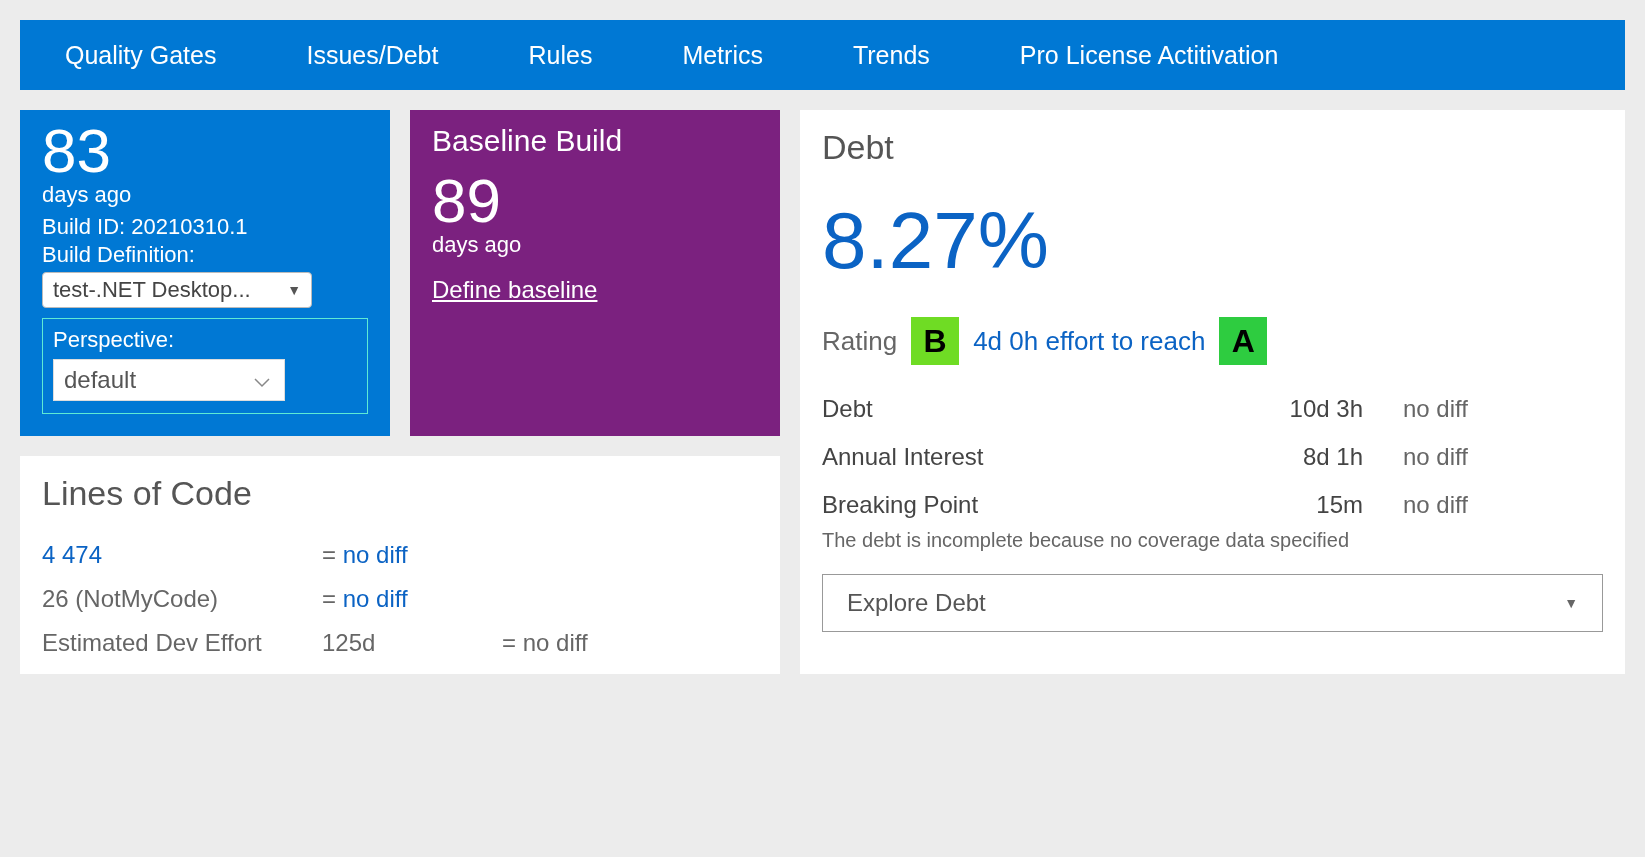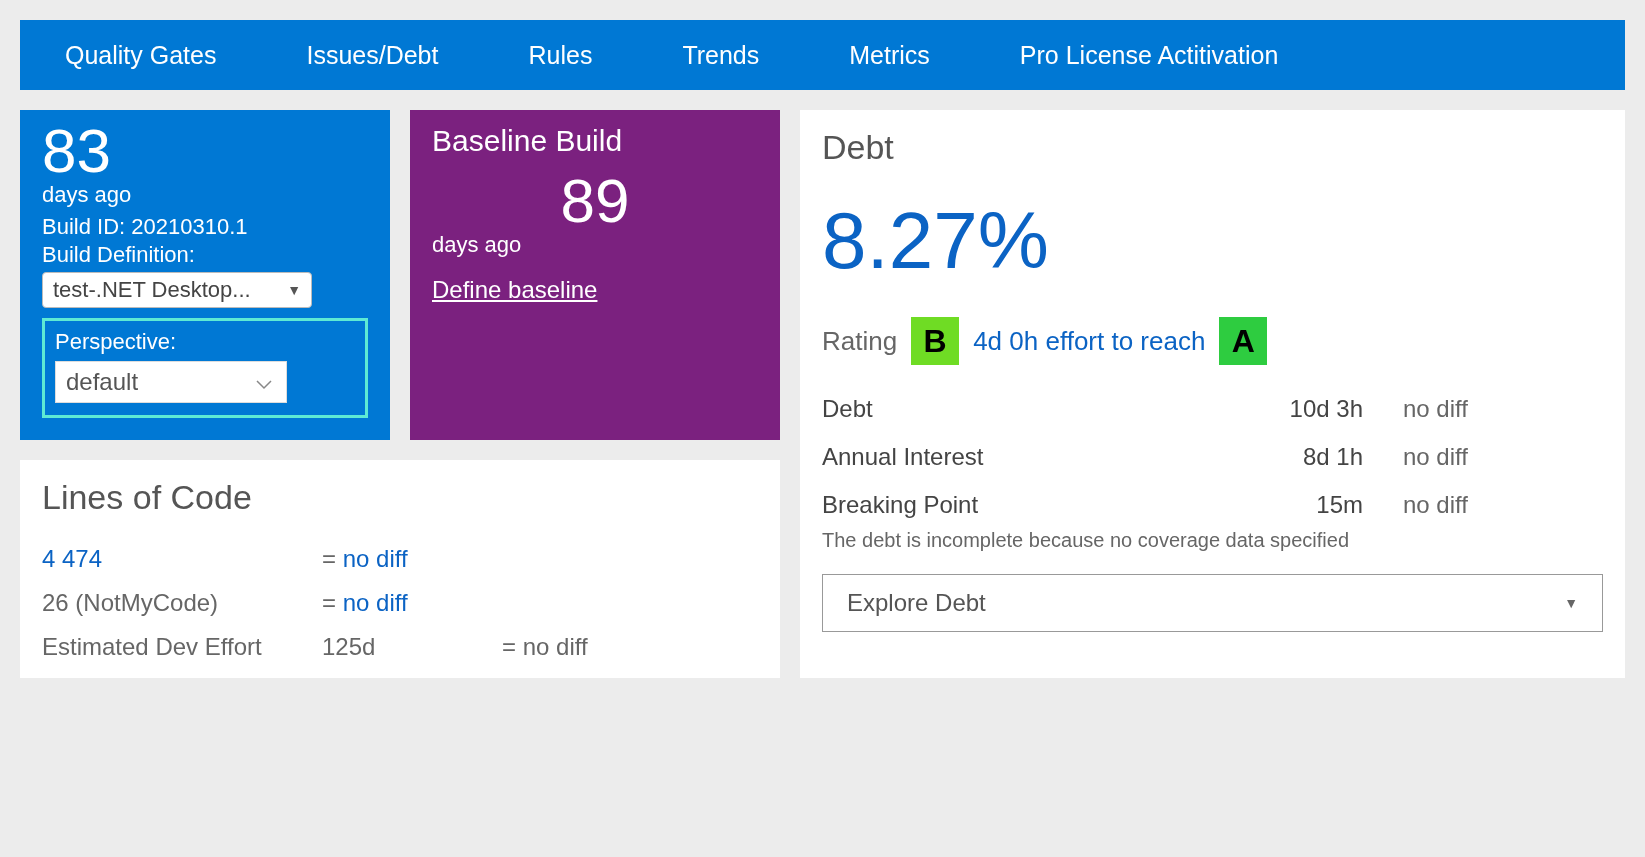--- a/index.html
+++ b/index.html
@@ -67,21 +67,21 @@
     padding: 4px 36px 4px 10px;
     width: 270px;
     position: relative;
     margin-top: 4px;
   }
   .select-like .chev {
     position: absolute; right: 10px; top: 50%; transform: translateY(-50%);
     color: #555; font-size: 14px;
   }
   .highlight-box {
-    border: 3px solid #5eead4;
+    border: 1px solid #5eead4;
     padding: 8px 10px 12px 10px;
     margin-top: 10px;
   }
   .persp-select {
     background: #fff;
     color: #555;
     font-size: 24px;
     padding: 6px 40px 6px 10px;
     width: 232px;
     position: relative;
@@ -93,21 +93,21 @@
     color: #888;
   }
   .baseline-card {
     background: #7b217f;
     color: #fff;
     padding: 14px 22px 22px 22px;
   }
   .baseline-card .title {
     font-size: 30px; font-weight: 300;
   }
-  .baseline-card .big-num { margin-top: 12px; text-align: center; }
+  .baseline-card .big-num { margin-top: 12px; }
   .baseline-card .define {
     text-decoration: underline;
     font-size: 24px;
     margin-top: 18px;
     cursor: pointer;
   }
   .loc-card {
     grid-column: 1 / span 2;
   }
   .section-title {
@@ -183,22 +183,22 @@
   }
   .explore .chev3 { color: #666; font-size: 14px; }
 </style>
 </head>
 <body>
 
 <div class="tabbar">
   <div class="tab">Quality Gates</div>
   <div class="tab">Issues/Debt</div>
   <div class="tab">Rules</div>
+  <div class="tab">Metrics</div>
   <div class="tab">Trends</div>
-  <div class="tab">Metrics</div>
   <div class="tab">Pro License Actitivation</div>
 </div>
 
 <div class="content">
 
   <div class="card build-card">
     <div class="big-num">83</div>
     <div class="sub">days ago</div>
     <div class="bid">Build ID: 20210310.1</div>
     <div class="bdlabel">Build Definition:</div>

